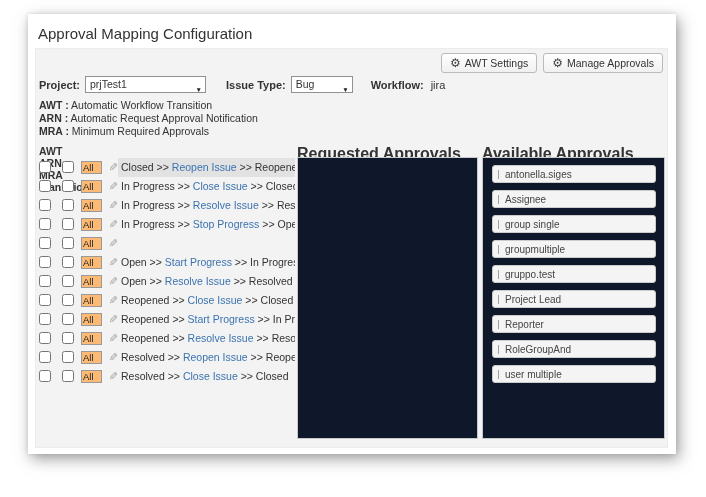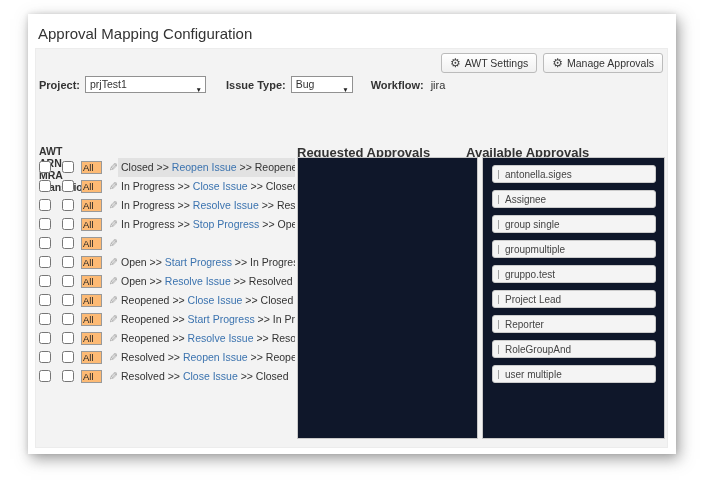--- a/index.html
+++ b/index.html
@@ -27,22 +27,22 @@
     white-space:nowrap; overflow:hidden; }
   .selectbox.small { width:62px; margin-right:18px; }
   .caret { position:absolute; right:3px; top:5px; font-size:6.5px; color:#222; }
   .wfvalue { font-size:11px; color:#333; margin-left:2px; }
 
   .legend { position:absolute; left:3px; top:50px; font-size:10.5px; line-height:13px; }
   .legend b { font-weight:bold; }
 
   .grid-headers { position:absolute; left:3px; top:96px; display:flex; font-size:10.5px; font-weight:bold;flex-direction:column; }
   .gh-awt { width:23px; } .gh-arn { width:23px; } .gh-mra { width:37px; }
-  .col-header { position:absolute; top:96px; font-size:13px; font-weight:bold; }
-  .col-header.req { left:261px; } .col-header.avail { left:430px; }
+  .col-header { position:absolute; top:96px; font-size:16px; font-weight:bold; }
+  .col-header.req { left:261px; } .col-header.avail { left:446px; }
 
   .rows { position:absolute; left:0; top:109px; width:259px; }
   .trow { display:flex; align-items:center; height:19px; padding-left:3px; }
   .cell-cb { width:23px; } .cell-cb2 { width:19px; }
   .trow input[type="checkbox"] { width:12px; height:12px; margin:0; }
   .mra-input { width:21px; height:13px; border:1px solid #999; font-size:9.5px; padding:0 1px;
     margin-right:5px; font-family:"Liberation Sans", sans-serif; color:#222; background:#fdba74; }
   .pencil { width:11px; font-size:11px; color:#a6a6a6; transform:scaleX(-1); display:inline-block; cursor:pointer; }
   .tcell { flex:1; height:19px; line-height:19px; padding-left:3px; font-size:10.5px; white-space:nowrap;
     overflow:hidden; cursor:pointer; }
@@ -85,20 +85,25 @@
         </span>
         <span class="flabel">Issue Type:</span>
         <span class="selectbox small">
           <span>Bug</span>
           <span class="caret">▼</span>
         </span>
         <span class="flabel">Workflow:</span>
         <span class="wfvalue">jira</span>
       </div>
 
+      <div class="legend">
+        <div><b>AWT :</b><span> Automatic Workflow Transition</span></div>
+        <div><b>ARN :</b><span> Automatic Request Approval Notification</span></div>
+        <div><b>MRA :</b><span> Minimum Required Approvals</span></div>
+      </div>
 
       <div class="grid-headers">
         <span class="gh-awt">AWT</span>
         <span class="gh-arn">ARN</span>
         <span class="gh-mra">MRA</span>
         <span>Transitions</span>
       </div>
       <div class="col-header req">Requested Approvals</div>
       <div class="col-header avail">Available Approvals</div>
 

